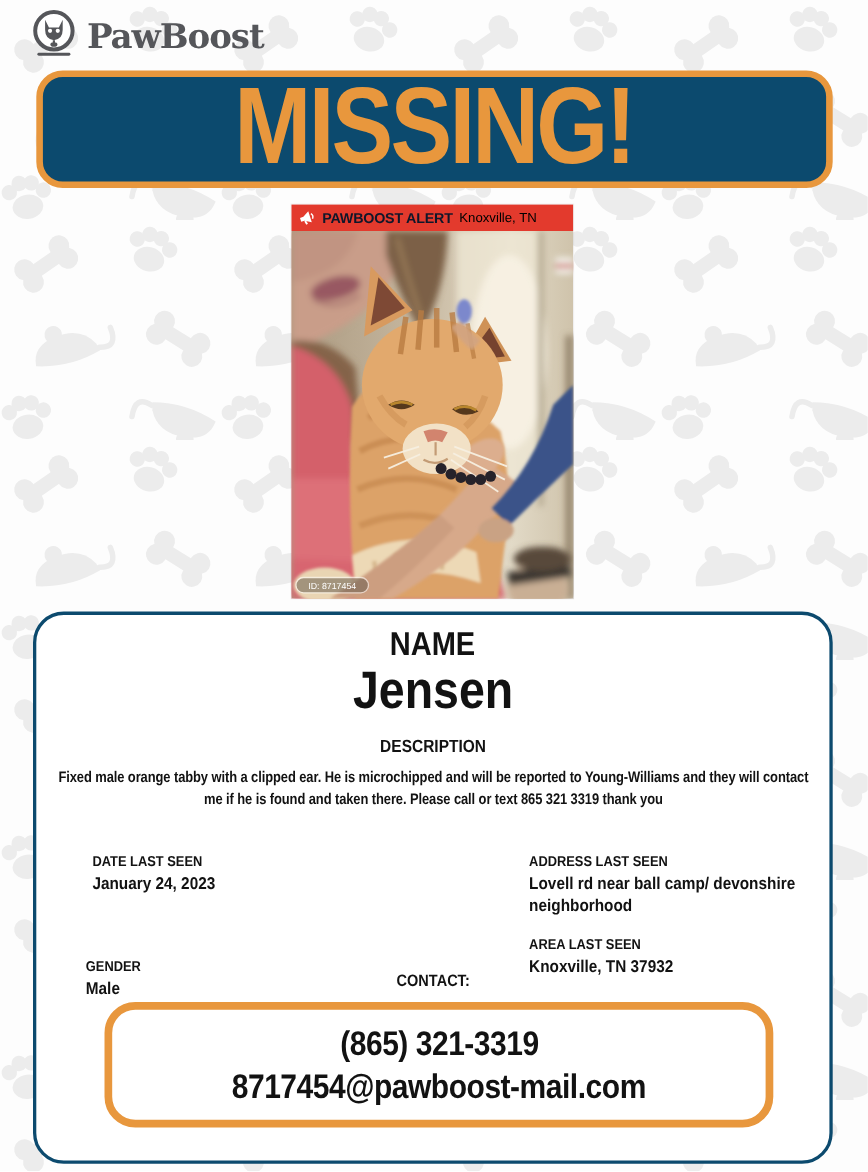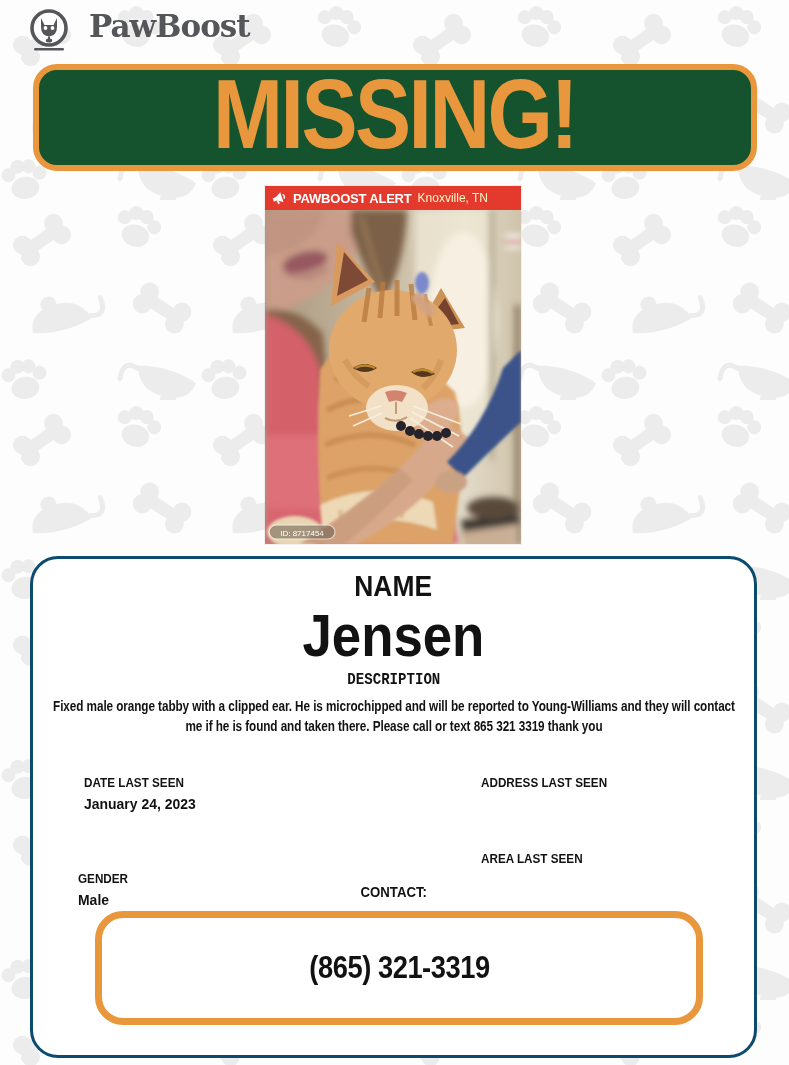--- a/index.html
+++ b/index.html
@@ -1,44 +1,44 @@
 <!DOCTYPE html>
 <html><head>
 <meta charset="utf-8">
 <style>
   html,body{margin:0;padding:0;background:#ffffff;}
   .page{position:relative;width:789px;height:1065px;overflow:hidden;background:#fdfdfd;
         font-family:"Liberation Sans",sans-serif;color:#121212;}
   .pattern-layer{position:absolute;left:0;top:0;}
 
   
-  .logo{position:absolute;left:28px;top:8px;display:flex;align-items:flex-start;gap:19px;}
+  .logo{position:absolute;left:28px;top:8px;display:flex;align-items:flex-end;gap:9px;}
   .logo-word{font-family:"DejaVu Serif",serif;font-weight:bold;font-size:31px;color:#55565a;letter-spacing:-1px;}
 
   
   .missing-box{position:absolute;left:33px;top:64px;width:724px;height:107px;box-sizing:border-box;
-               background:#14532d;border:6px solid #E8973D;border-radius:24px;
+               background:#0c4a6e;border:6px solid #E8973D;border-radius:24px;
                display:flex;align-items:center;justify-content:center;}
   .missing-title{font-size:99px;font-weight:bold;color:#E8973D;letter-spacing:-3px;line-height:1;
                  display:inline-block;transform:scaleX(0.85);padding-bottom:8px;}
 
   
   .photo{position:absolute;left:265px;top:186px;width:256px;height:358px;box-shadow:0 0 0 1px rgba(0,0,0,0.05);}
   .photo-banner{height:24px;background:#E33A2D;display:flex;align-items:center;padding-left:6px;gap:6px;}
-  .banner-title{color:#ffffff;font-weight:bold;font-size:13px;letter-spacing:-0.2px;white-space:nowrap;}
-  .banner-loc{color:#fef9c3;font-size:12px;white-space:nowrap;}
+  .banner-title{color:#0f172a;font-weight:bold;font-size:13px;letter-spacing:-0.2px;white-space:nowrap;}
+  .banner-loc{color:#000000;font-size:12px;white-space:nowrap;}
   .photo-img{display:block;}
 
   
   .info-card{position:absolute;left:30px;top:556px;width:727px;height:502px;box-sizing:border-box;
              background:#fff;border:3px solid #0c4a6e;border-radius:28px;}
   .info-card .centered{position:absolute;left:0;width:100%;text-align:center;}
   .name-heading{top:10px;font-size:30px;font-weight:bold;}
-  .pet-name{top:42px;font-size:60px;font-weight:bold;}
-  .desc-heading{top:112px;font-size:16px;font-weight:bold;font-family:Liberation Mono, monospace;}
+  .pet-name{top:42px;font-size:48px;font-weight:bold;}
+  .desc-heading{top:112px;font-size:16px;font-weight:bold;}
   .desc-text{position:absolute;left:50%;top:138px;width:830px;transform:translateX(-50%) scaleX(0.84);
              text-align:center;font-size:14px;font-weight:bold;line-height:1.42;letter-spacing:-0.1px;}
   .cx{display:inline-block;transform:scaleX(0.88);transform-origin:center;}
   .cxl{display:inline-block;transform:scaleX(0.9);transform-origin:left center;}
 
   .field{position:absolute;}
   .field .lbl{font-size:13px;font-weight:bold;}
   .field .val{font-size:15.5px;font-weight:bold;margin-top:4px;line-height:1.3;}
   .f-date{left:51px;top:216px;}
   .f-address{left:448px;top:216px;width:273px;}
@@ -249,32 +249,37 @@
       <span class="cx">DESCRIPTION</span>
     </div>
     <div class="desc-text">Fixed male orange tabby with a clipped ear. He is microchipped and will be reported to Young-Williams and they will contact me if he is found and taken there. Please call or text 865 321 3319 thank you</div>
 
     <div class="field f-date">
       <div class="lbl"><span class="cxl">DATE LAST SEEN</span></div>
       <div class="val"><span class="cxl">January 24, 2023</span></div>
     </div>
     <div class="field f-address">
       <div class="lbl"><span class="cxl">ADDRESS LAST SEEN</span></div>
+      <div class="val"><span class="cxl">Lovell rd near ball camp/ devonshire neighborhood</span></div>
     </div>
     <div class="field f-gender">
       <div class="lbl"><span class="cxl">GENDER</span></div>
       <div class="val"><span class="cxl">Male</span></div>
     </div>
     <div class="field f-area">
       <div class="lbl"><span class="cxl">AREA LAST SEEN</span></div>
+      <div class="val"><span class="cxl">Knoxville, TN 37932</span></div>
     </div>
 
     <div class="centered contact-heading">
       <span class="cx">CONTACT:</span>
     </div>
     <div class="contact-box">
       <div class="contact-line">
         <span class="cx">(865) 321-3319</span>
       </div>
+      <div class="contact-line">
+        <span class="cx">8717454@pawboost-mail.com</span>
+      </div>
     </div>
   </div>
 
 </div>
 
 </body></html>

